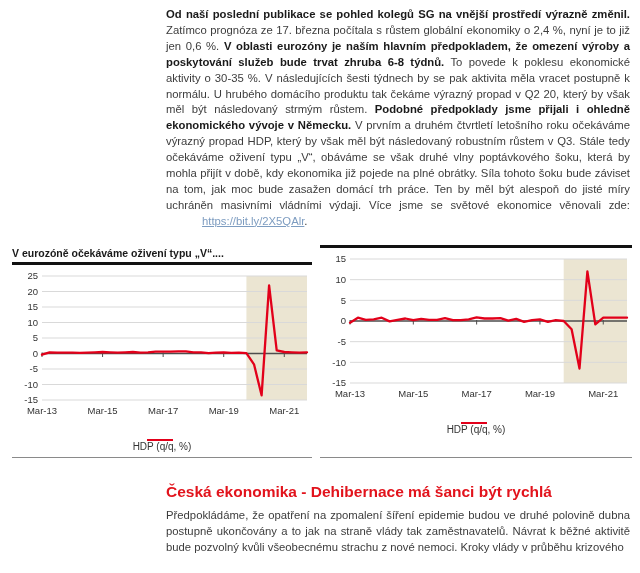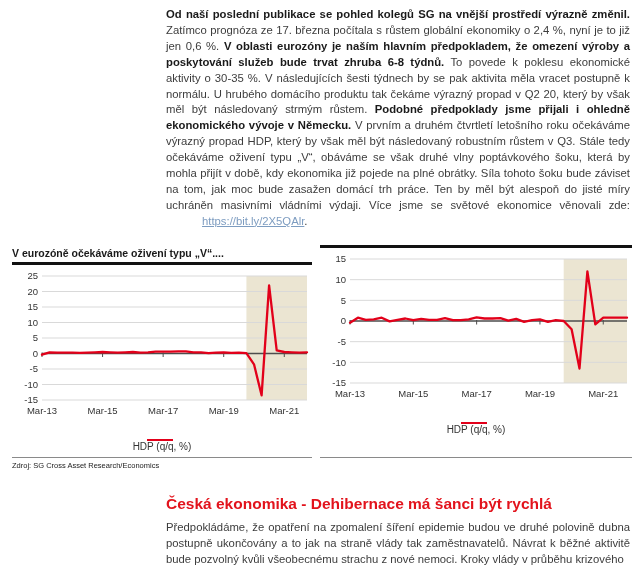--- a/index.html
+++ b/index.html
@@ -127,19 +127,18 @@
           <polyline points="30.0,71.7 37.9,66.7 45.8,68.8 53.7,68.3 61.7,66.7 69.6,70.4 77.5,68.8 85.4,67.5 93.3,69.2 101.2,67.9 109.1,68.8 117.1,68.8 125.0,67.1 132.9,69.2 140.8,69.2 148.7,68.3 156.6,66.3 164.5,67.5 172.5,67.5 180.4,67.1 188.3,69.6 196.2,67.9 204.1,70.8 212.0,69.2 219.9,68.3 227.9,70.8 235.8,69.2 243.7,70.0 251.6,78.3 259.5,117.5 267.4,20.4 275.3,73.3 283.3,66.7 291.2,66.7 299.1,66.7 307.0,66.7" fill="none" stroke="#e2001a" stroke-width="2.3" stroke-linejoin="round" stroke-linecap="round"></polyline>
         </svg>
       <div class="chart-legend">
         <span class="legend-swatch"></span>
         <span class="legend-label">HDP (q/q, %)</span>
       </div>
     </div>
 
   </div>
 
-  <div class="source-note">Zdroj: SG Cross Asset Research/Economics</div>
 
   <h1 class="section-title section2-title">Česká ekonomika - Dehibernace má šanci být rychlá</h1>
 
   <p class="body-par"><span>Předpokládáme, že opatření na zpomalení šíření epidemie budou ve druhé polovině dubna postupně ukončovány a to jak na straně vlády tak zaměstnavatelů. Návrat k běžné aktivitě bude pozvolný kvůli všeobecnému strachu z nové nemoci. Kroky vlády v průběhu krizového</span></p>
 
 </div>
 
 </body></html>

